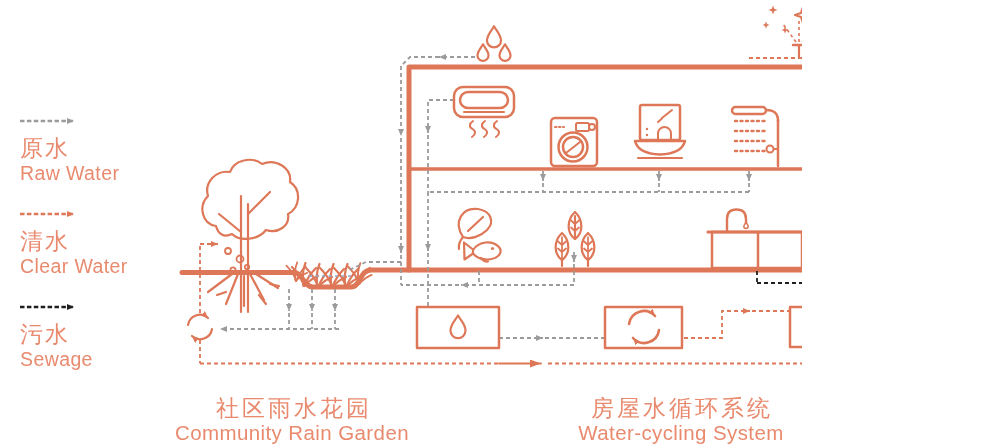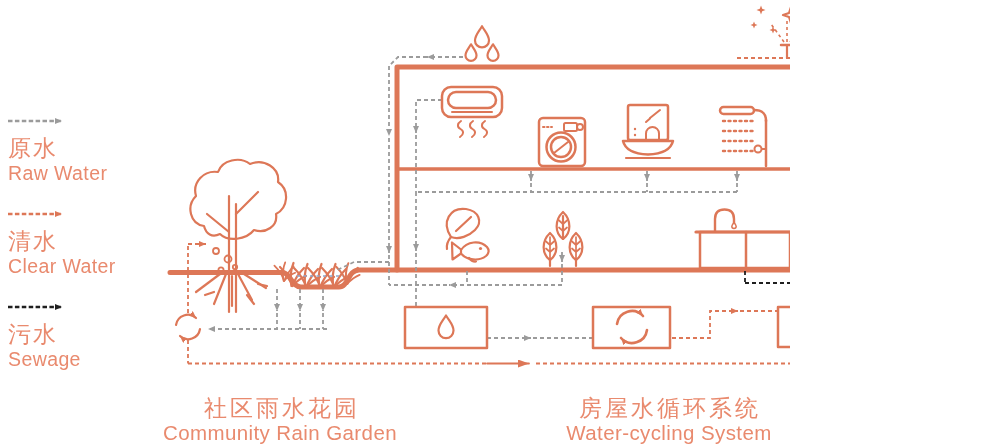--- a/index.html
+++ b/index.html
@@ -1,17 +1,17 @@
 <!DOCTYPE html>
 <html><head>
 <meta charset="utf-8">
 <style>
   html,body{margin:0;padding:0;background:#fff;}
   .stage{position:relative;width:790px;height:446px;background:#fff;overflow:hidden;
-         font-family:"Liberation Sans","DejaVu Sans",sans-serif;}
+         font-family:"Liberation Sans","DejaVu Sans",sans-serif;margin-left:12px;}
   svg{position:absolute;left:0;top:0;}
   .o{stroke:#dd7757;fill:none;stroke-width:2.5;stroke-linecap:round;stroke-linejoin:round;}
   .o2{stroke:#dd7757;fill:none;stroke-width:2.2;stroke-linecap:round;stroke-linejoin:round;}
   .othin{stroke:#dd7757;fill:none;stroke-width:1.8;stroke-linecap:round;}
   .wall{stroke:#dd7757;fill:none;stroke-width:5;stroke-linejoin:round;stroke-linecap:round;}
   .floor{stroke:#dd7757;fill:none;stroke-width:3.5;stroke-linecap:round;}
   .ground{stroke:#dd7757;fill:none;stroke-width:5;stroke-linecap:round;stroke-linejoin:round;}
   .dg{stroke:#9b9b9b;fill:none;stroke-width:1.8;stroke-dasharray:4 3;stroke-linecap:butt;}
   .do{stroke:#dd7757;fill:none;stroke-width:1.8;stroke-dasharray:4 3;stroke-linecap:butt;}
   .db{stroke:#1f1f1f;fill:none;stroke-width:1.8;stroke-dasharray:4 3;stroke-linecap:butt;}

